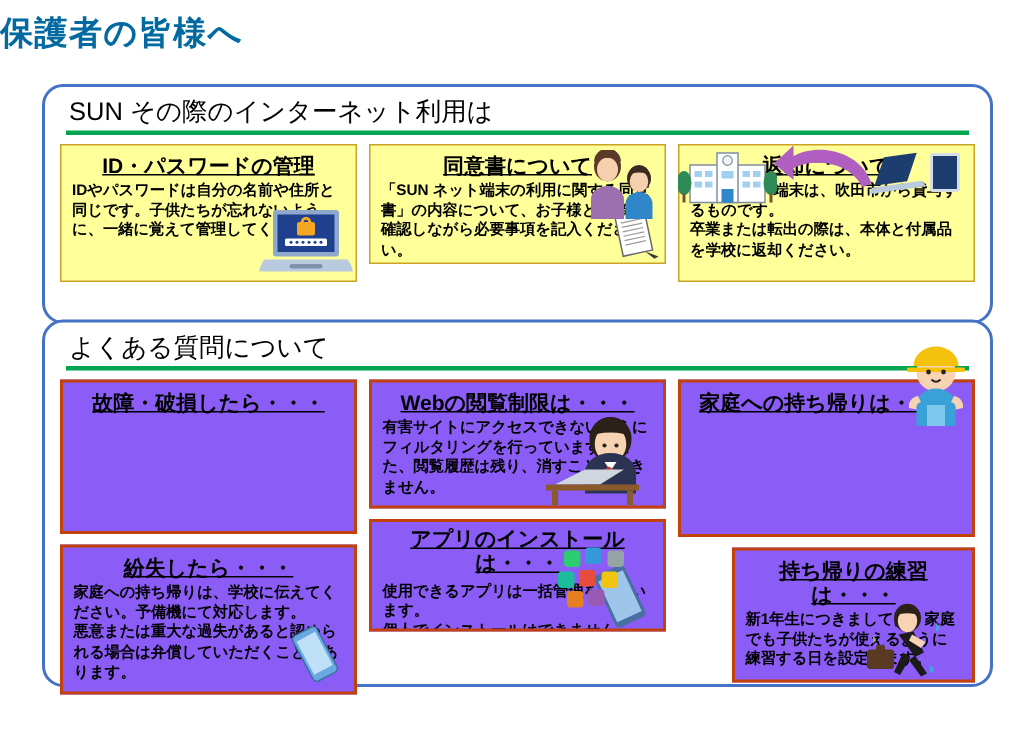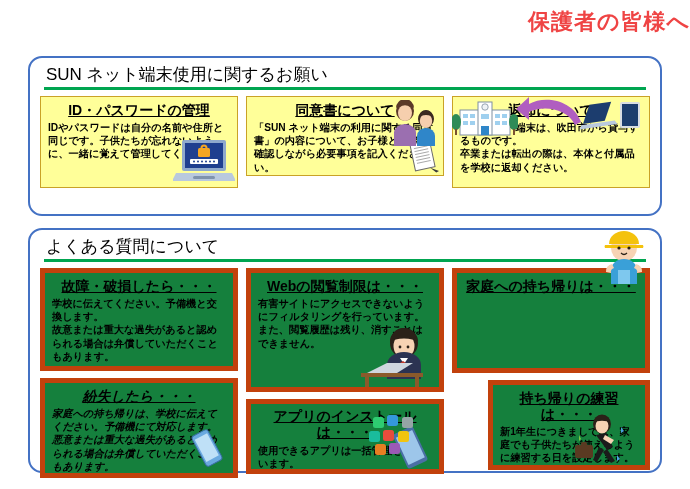--- a/index.html
+++ b/index.html
@@ -5,39 +5,39 @@
   html,body{margin:0;padding:0;}
   body{
     width:690px;height:489px;
     background:#ffffff;
     font-family:"Liberation Sans","DejaVu Sans",sans-serif;
     overflow:hidden;
     position:relative;
   }
   
   .page-title{
-    text-align:right;
-    color:#ef4444;
+    text-align:left;
+    color:#0369a1;
     font-size:22px;
     font-weight:bold;
     letter-spacing:1px;
     margin:8px 0 4px 0;
     height:28px;
     line-height:28px;
   }
   
   .panel{
     position:absolute;
     border:2px solid #4472c4;
     border-radius:14px;
     background:#ffffff;
     box-sizing:border-box;
   }
   #panel-terminal{left:28px;top:56px;width:634px;height:160px;}
-  #panel-faq{left:28px;top:228px;width:634px;height:245px;}
+  #panel-faq{left:28px;top:213px;width:634px;height:245px;}
 
   .panel-heading{
     font-size:17px;
     color:#000000;
     margin:6px 0 0 16px;
     line-height:22px;
     height:22px;
   }
   .heading-rule{
     height:3px;
@@ -57,22 +57,22 @@
     position:relative;
     box-sizing:border-box;
     padding:4px 7px 5px 7px;
     overflow:hidden;
   }
   .card.yellow{
     background:#ffff99;
     border:1px solid #c9a227;
   }
   .card.peach{
-    background:#15803d;
-    border:5px solid #c2410c;
+    background:#8b5cf6;
+    border:2px solid #c2410c;
   }
   .card-title{
     text-align:center;
     font-size:14px;
     font-weight:bold;
     color:#000;
     text-decoration:underline;
     margin:1px 0 3px 0;
     line-height:16px;
   }
@@ -85,22 +85,22 @@
   }
   .card.yellow .card-body{font-weight:bold;}
 
   
   #card-id{height:92px;}
   #card-consent{height:80px;}
   #card-return{height:92px;}
 
   
   #card-broken{height:103px;}
-  #card-lost{height:100px;font-style:italic;}
-  #card-web{height:124px;}
+  #card-lost{height:100px;}
+  #card-web{height:86px;}
   #card-app{height:75px;font-family:Liberation Serif, serif;}
   #card-home{height:105px;}
   #card-practice{height:90px;margin-left:36px;}
 
   
   .art{position:absolute;pointer-events:none;}
 
   
   #art-laptop{right:2px;bottom:0px;width:62px;height:50px;}
   
@@ -123,21 +123,21 @@
   #art-boy{right:14px;bottom:0px;width:62px;height:52px;}
   
   #art-hatkid{left:600px;top:228px;width:48px;height:56px;z-index:7;}
 </style>
 </head>
 <body>
 
 <div class="page-title">保護者の皆様へ</div>
 
 <div class="panel" id="panel-terminal">
-  <div class="panel-heading">SUN ネット端末使用に関するお願い</div>
+  <div class="panel-heading">SUN その際のインターネット利用は</div>
   <div class="heading-rule"></div>
 
   <div class="cards">
 
     <div class="col">
       <div class="card yellow" id="card-id">
         <div class="card-title">ID・パスワードの管理</div>
         <div class="card-body">IDやパスワードは自分の名前や住所と同じです。子供たちが忘れないように、一緒に覚えて管理してください。</div>
 
         <svg class="art" id="art-laptop" viewBox="0 0 62 50">
@@ -243,22 +243,20 @@
 
 <div class="panel" id="panel-faq">
   <div class="panel-heading">よくある質問について</div>
   <div class="heading-rule"></div>
 
   <div class="cards">
 
     <div class="col">
       <div class="card peach" id="card-broken">
         <div class="card-title">故障・破損したら・・・</div>
-        <div class="card-body">学校に伝えてください。予備機と交換します。
-故意または重大な過失があると認められる場合は弁償していただくこともあります。</div>
       </div>
       <div class="card peach" id="card-lost">
         <div class="card-title">紛失したら・・・</div>
         <div class="card-body">家庭への持ち帰りは、学校に伝えてください。予備機にて対応します。
 悪意または重大な過失があると認められる場合は弁償していただくこともあります。</div>
         <svg class="art" id="art-phone" viewBox="0 0 40 42">
           <g transform="rotate(-28 20 21)">
             <rect x="11" y="4" width="18" height="34" rx="3" fill="#6aa9e0" stroke="#3b6ea5" stroke-width="1"></rect>
             <rect x="13" y="8" width="14" height="25" fill="#bfe0f7"></rect>
           </g>

